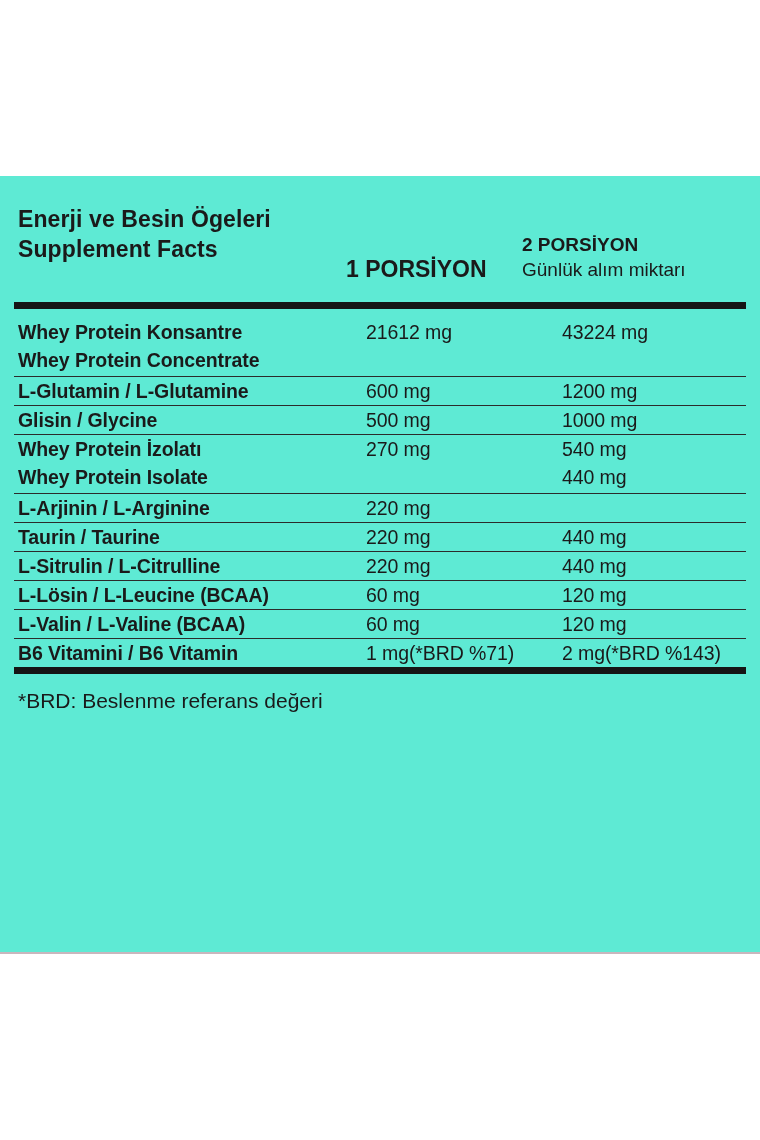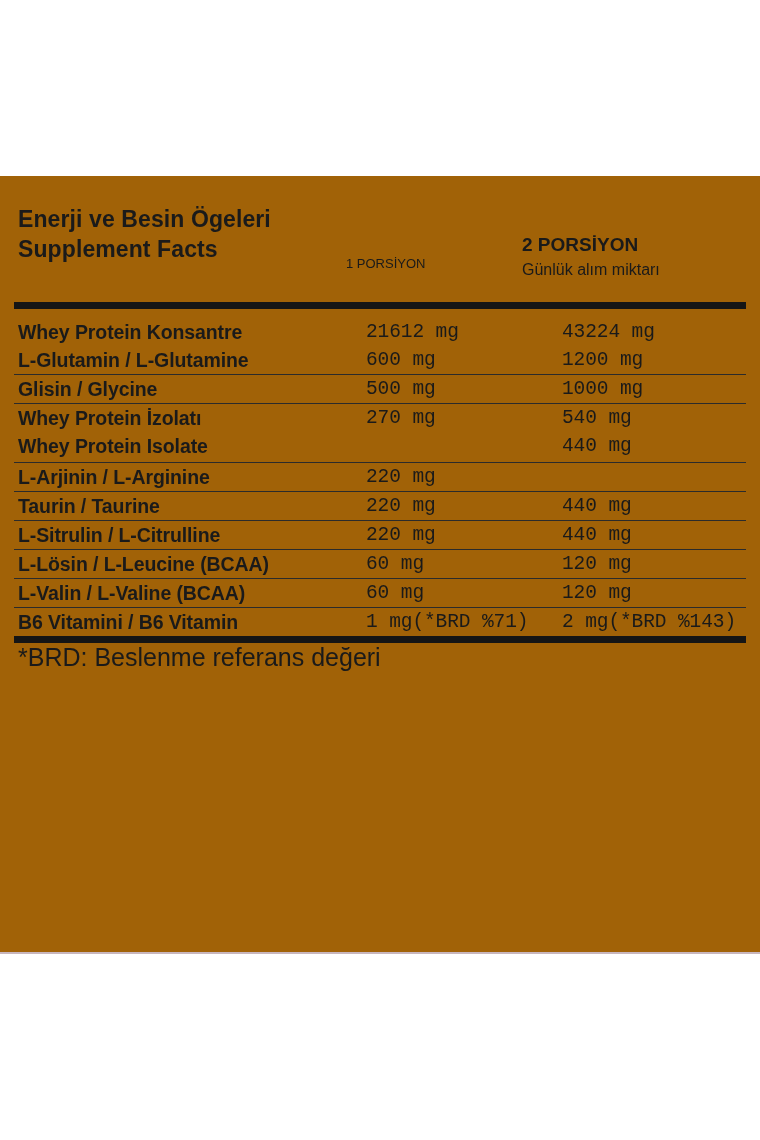--- a/index.html
+++ b/index.html
@@ -15,21 +15,21 @@
     position: relative;
     overflow: hidden;
   }
 
   #label-panel {
     position: absolute;
     left: 0;
     top: 176px;
     width: 760px;
     height: 778px;
-    background: #a16207;
+    background: #5eead4;
     box-sizing: border-box;
   }
 
   
   .accent-top {
     position: absolute;
     left: 243px;
     top: 176px;
     width: 274px;
     height: 3px;
@@ -73,38 +73,38 @@
     font-size: 23px;
     font-weight: bold;
     letter-spacing: .1px;
     line-height: 30px;
     white-space: nowrap;
   }
   .hdr-col1 {
     position: absolute;
     left: 332px;
     top: 56px;
-    font-size: 13px;
-    font-weight: normal;
+    font-size: 23px;
+    font-weight: bold;
     white-space: nowrap;
   }
   .hdr-col2 {
     position: absolute;
     left: 508px;
     top: 32px;
     width: 210px;
   }
   .hdr-col2 .c1 {
     font-size: 19px;
     font-weight: bold;
     line-height: 26px;
     white-space: nowrap;
   }
   .hdr-col2 .c2 {
-    font-size: 16px;
+    font-size: 19px;
     font-weight: normal;
     line-height: 24px;
     white-space: nowrap;
   }
 
   .rule-thick {
     height: 7px;
     background: #151515;
     margin-top: 4px;
   }
@@ -146,33 +146,32 @@
   .nm.sub {
     padding-bottom: 2px;
   }
   .val {
     font-size: 19.5px;
     font-weight: normal;
     line-height: 28px;
     white-space: nowrap;
     padding-left: 20px !important;
     letter-spacing: -0.1px;
-    font-family: Liberation Mono, monospace;
   }
 
   
   .b6 .val {
     padding-left: 20px !important;
   }
 
   .footnote {
-    font-size: 25px;
+    font-size: 21px;
     font-weight: normal;
     line-height: 26px;
-    padding: 1px 0 0 4px;
+    padding: 14px 0 0 4px;
     white-space: nowrap;
   }
 </style>
 </head>
 <body>
 
 <div class="accent-top"></div>
 
 <div id="label-panel">
   <div class="inner">
@@ -197,20 +196,25 @@
           <col class="c-one">
           <col class="c-two">
       </colgroup>
       <tbody>
 
         <tr class="row no-line first">
           <td class="nm">Whey Protein Konsantre</td>
           <td class="val">21612 mg</td>
           <td class="val">43224 mg</td>
         </tr>
+        <tr class="row">
+          <td class="nm sub">Whey Protein Concentrate</td>
+          <td class="val"></td>
+          <td class="val"></td>
+        </tr>
 
         <tr class="row">
           <td class="nm">L-Glutamin / L-Glutamine</td>
           <td class="val">600 mg</td>
           <td class="val">1200 mg</td>
         </tr>
 
         <tr class="row">
           <td class="nm">Glisin / Glycine</td>
           <td class="val">500 mg</td>

